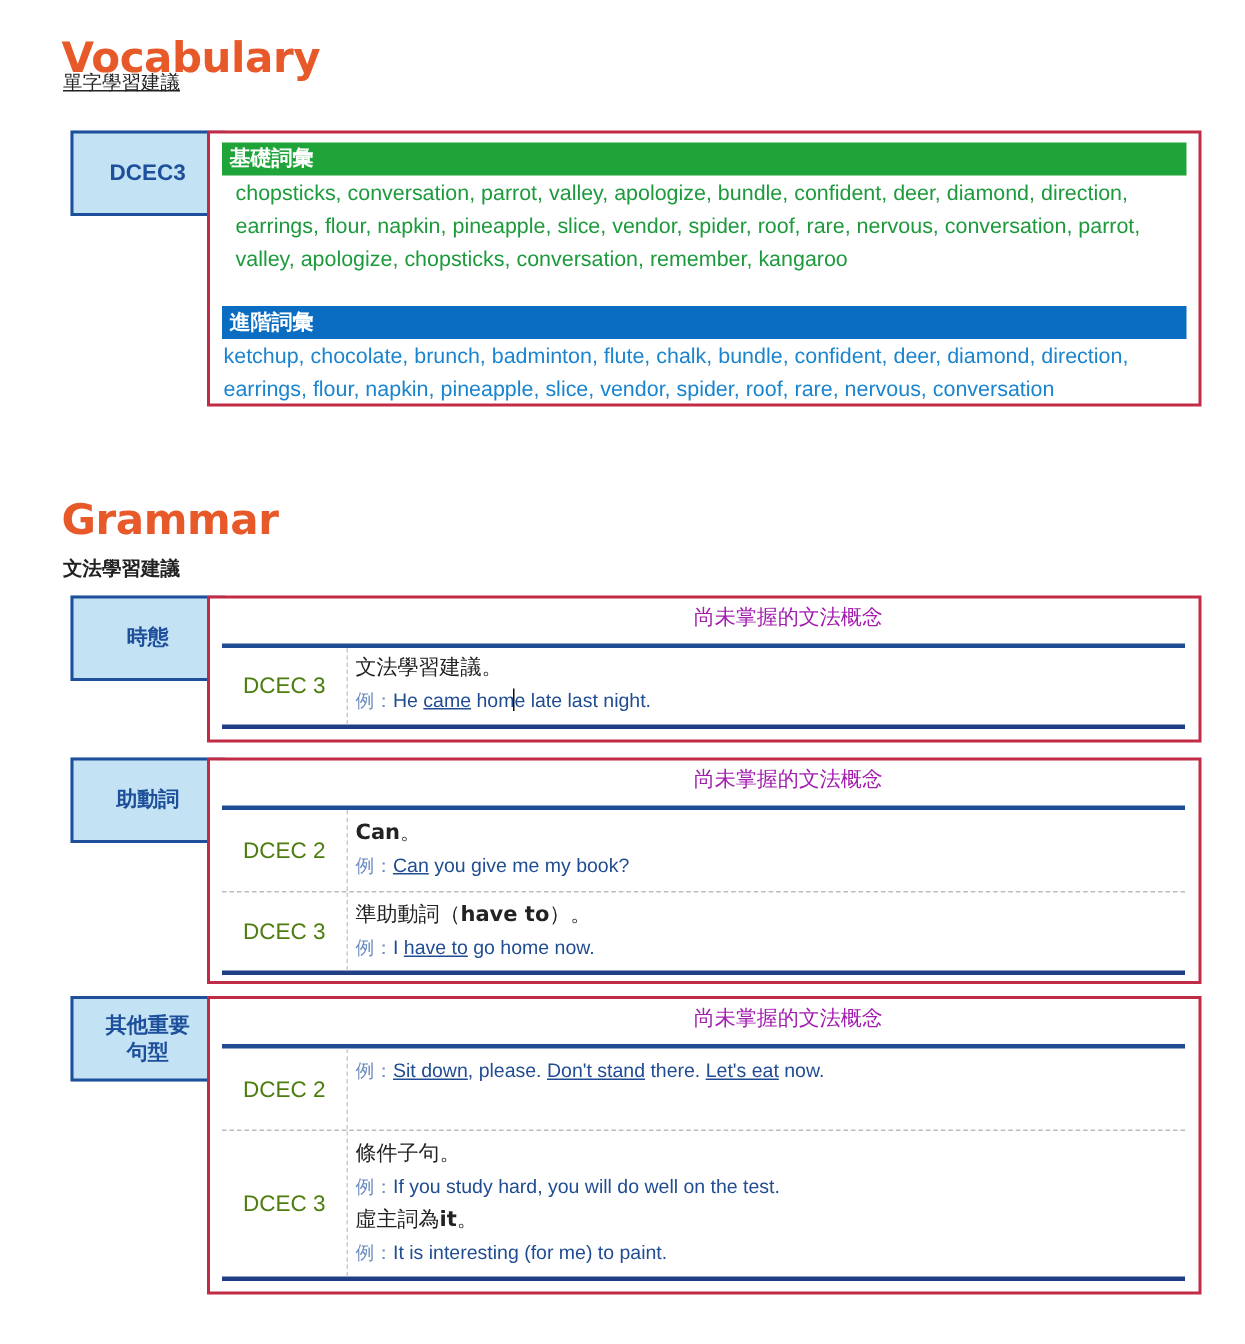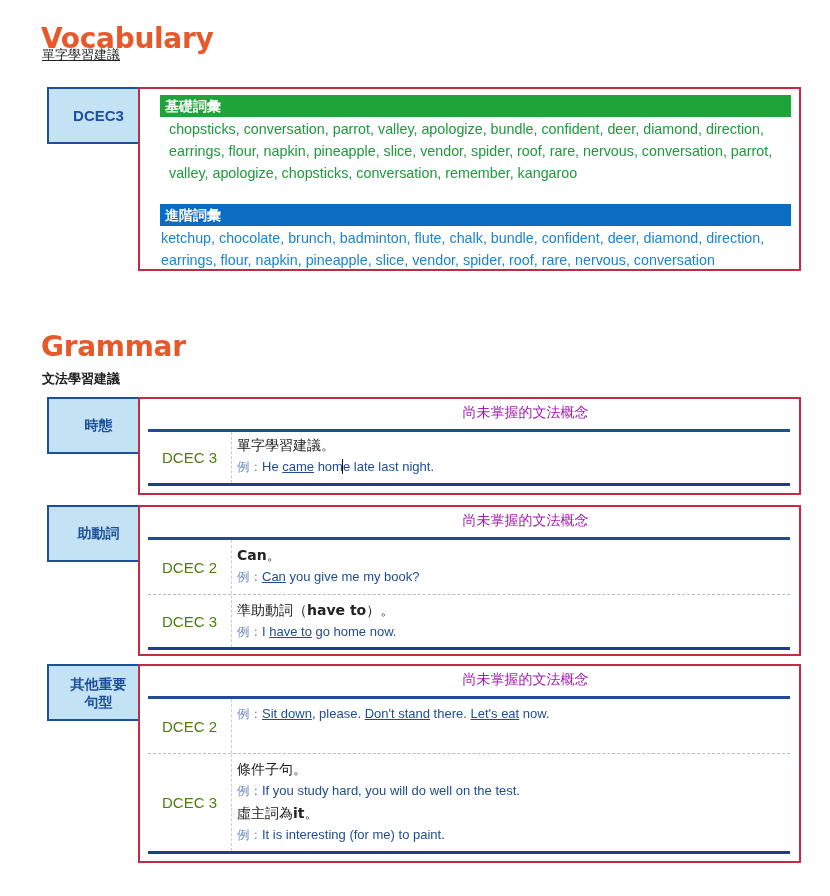--- a/index.html
+++ b/index.html
@@ -71,38 +71,38 @@
   .cursor { display: inline-block; width: 1px; height: 15px; background: #111; vertical-align: -3px; margin: 0 -0.5px; }
 </style>
 </head>
 <body>
 
 <div class="section-title" style="top:22px;">Vocabulary</div>
 <div class="section-sub" style="top:46px;text-decoration:underline;">單字學習建議</div>
 
 <div class="label-box" style="top:87px;height:57px;line-height:53px;font-family:'Liberation Sans',sans-serif;font-size:15px;">DCEC3</div>
 
-<div class="red-box" style="top:87px;height:184px;padding-left:12px;">
+<div class="red-box" style="top:87px;height:184px;">
   <div class="vocab-head basic">基礎詞彙</div>
   <div class="vocab-words basic">chopsticks, conversation, parrot, valley, apologize, bundle, confident, deer, diamond, direction, earrings, flour, napkin, pineapple, slice, vendor, spider, roof, rare, nervous, conversation, parrot, valley, apologize, chopsticks, conversation, remember, kangaroo</div>
   <div class="vocab-head adv">進階詞彙</div>
   <div class="vocab-words adv">ketchup, chocolate, brunch, badminton, flute, chalk, bundle, confident, deer, diamond, direction, earrings, flour, napkin, pineapple, slice, vendor, spider, roof, rare, nervous, conversation</div>
 </div>
 
 <div class="section-title" style="top:330px;">Grammar</div>
 <div class="section-sub" style="top:370px;font-weight:bold;">文法學習建議</div>
 
 <div class="label-box" style="top:397px;height:57px;padding-top:17px;">時態</div>
 <div class="red-box" style="top:397px;height:98px;">
   <div class="g-title">尚未掌握的文法概念</div>
   <div class="g-table">
     <div class="g-row" style="height:51px;">
       <div class="g-level">DCEC 3</div>
       <div class="g-content" style="padding-top:2px;">
-        <div class="g-concept">單字學習建議。</div>
+        <div class="g-concept">文法學習建議。</div>
         <div class="g-example">
           <span class="ex-prefix">例：</span><span>He </span><u>came</u><span> hom</span><span class="cursor"></span><span>e late last night.</span>
         </div>
       </div>
     </div>
   </div>
 </div>
 
 <div class="label-box" style="top:505px;height:57px;padding-top:17px;">助動詞</div>
 <div class="red-box" style="top:505px;height:151px;">

